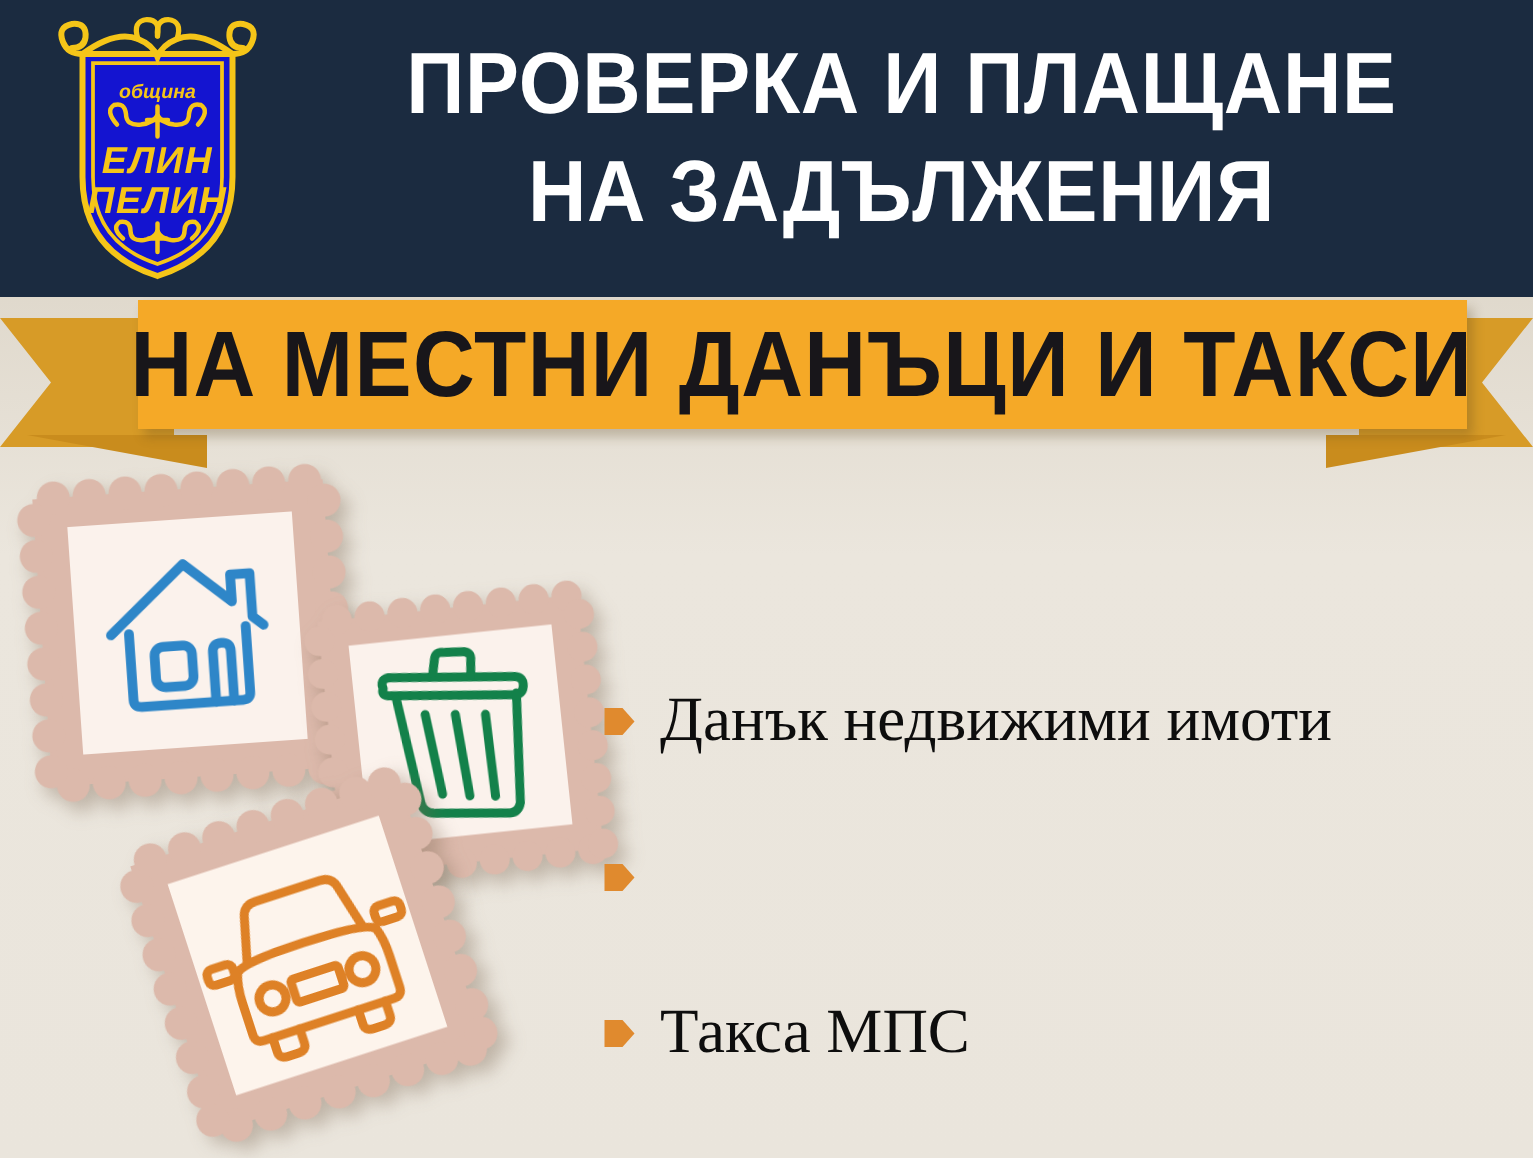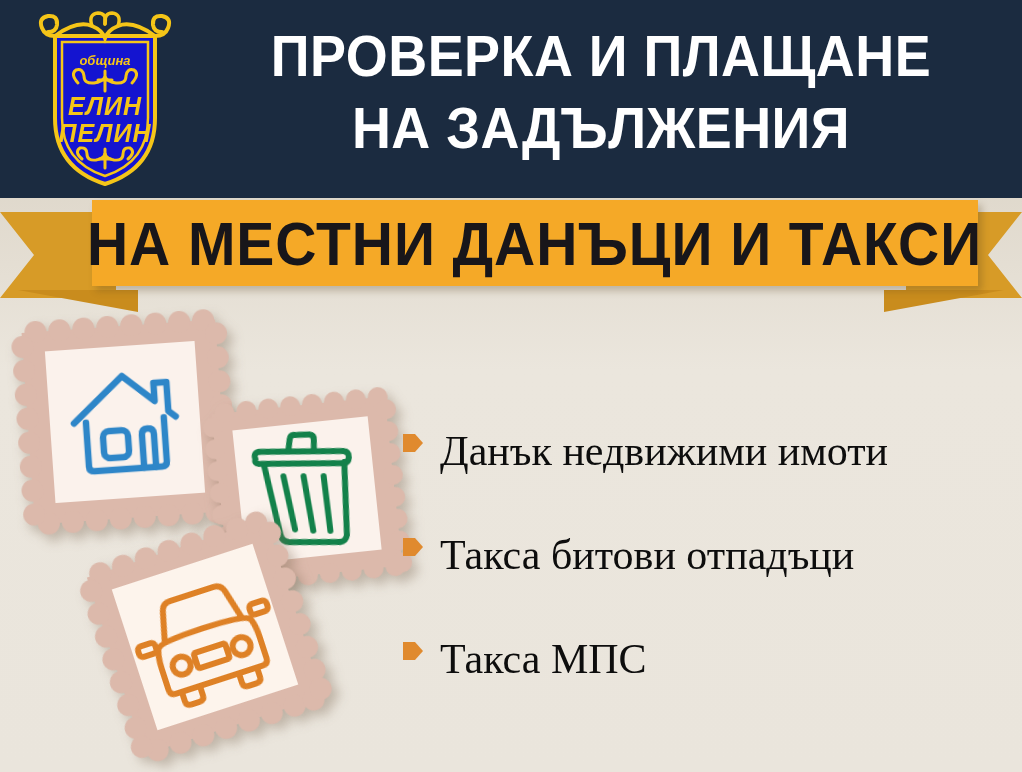--- a/index.html
+++ b/index.html
@@ -118,21 +118,21 @@
   
   .bullet-list {
     position: absolute;
     left: 402px;
     top: 428px;
     width: 610px;
     z-index: 3;
   }
   .bullet-item {
     display: flex;
-    align-items: flex-start;
+    align-items: center;
     height: 104px;
   }
   .bullet-marker {
     flex: 0 0 auto;
     width: 22px;
     height: 26px;
     margin-right: 16px;
     margin-top: 2px;
   }
   .bullet-marker svg { display: block; width: 22px; height: 26px; }
@@ -371,21 +371,20 @@
       </span>
       <span class="bullet-label">Данък недвижими имоти</span>
     </div>
 
     <div class="bullet-item">
       <span class="bullet-marker">
         <svg viewBox="0 0 22 26" xmlns="http://www.w3.org/2000/svg">
           <path d="M1 4 L13 4 L21 13 L13 22 L1 22 Z" fill="#e08a2e"></path>
         </svg>
       </span>
-      <span class="bullet-label">Такса битови отпадъци</span>
     </div>
 
     <div class="bullet-item">
       <span class="bullet-marker">
         <svg viewBox="0 0 22 26" xmlns="http://www.w3.org/2000/svg">
           <path d="M1 4 L13 4 L21 13 L13 22 L1 22 Z" fill="#e08a2e"></path>
         </svg>
       </span>
       <span class="bullet-label">Такса МПС</span>
     </div>

